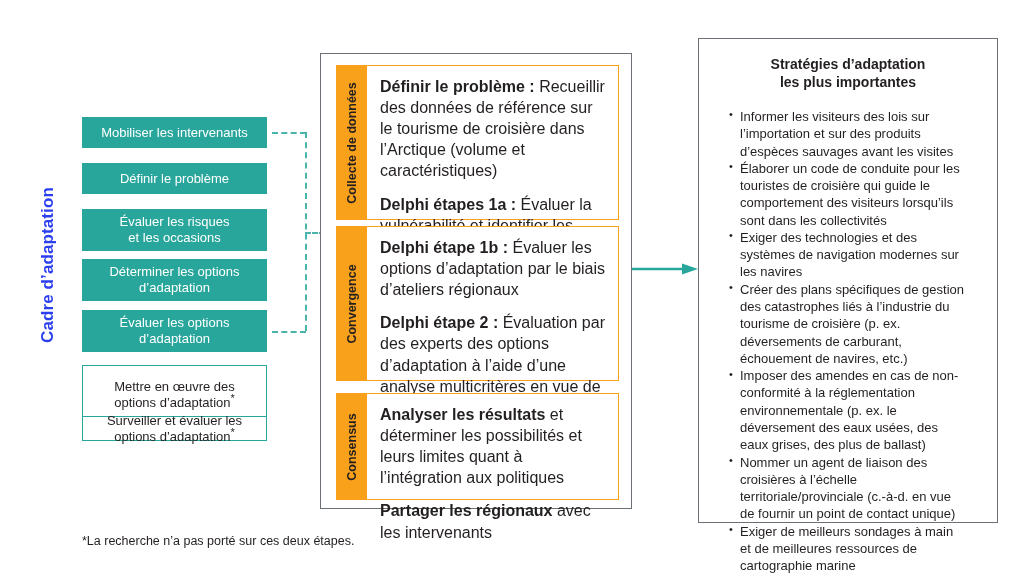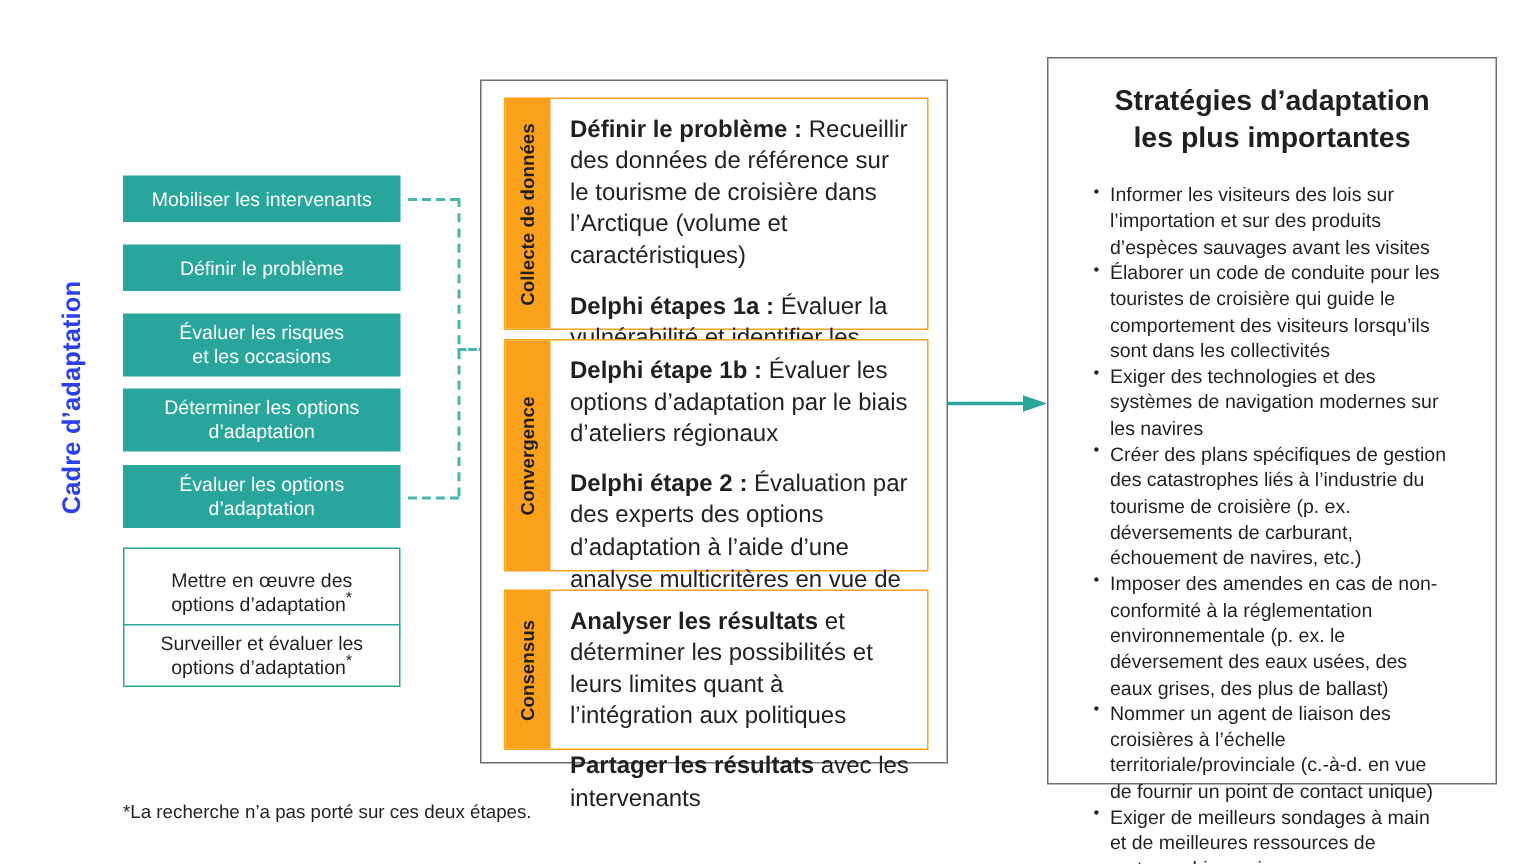--- a/index.html
+++ b/index.html
@@ -150,21 +150,21 @@
     top: 38px;
     width: 300px;
     height: 485px;
     box-sizing: border-box;
     border: 1.8px solid #6b6f76;
     background: #ffffff;
     padding: 16px 14px 10px 14px;
   }
   #right-title {
     text-align: center;
-    font-size: 19px;
+    font-size: 14px;
     font-weight: 700;
     line-height: 1.32;
     margin-bottom: 14px;
     white-space: pre-line;
   }
   #right-list {
     list-style: none;
     margin: 16px;
     padding: 0;
     font-size: 13px;
@@ -201,21 +201,21 @@
   </div>
   <div class="fw-box filled" style="top:259px;height:42px;">
     <span>Déterminer les options<br>d’adaptation</span>
   </div>
   <div class="fw-box filled" style="top:310px;height:42px;">
     <span>Évaluer les options<br>d’adaptation</span>
   </div>
   <div class="fw-box outline" style="top:365px;height:60px;">
     <span>Mettre en œuvre des<br>options d’adaptation<sup>*</sup></span>
   </div>
-  <div class="fw-box outline" style="top:416px;height:42px;align-items:center;">
+  <div class="fw-box outline" style="top:416px;height:25px;align-items:center;">
     <span>Surveiller et évaluer les<br>options d’adaptation<sup>*</sup></span>
   </div>
 
   <div class="dash-h" style="left:272px;top:132px;width:34px;"></div>
   <div class="dash-v" style="left:305px;top:132px;height:199px;"></div>
   <div class="dash-h" style="left:272px;top:331px;width:34px;"></div>
   <div class="dash-h" style="left:305px;top:232px;width:20px;"></div>
 
   <div class="footnote">*La recherche n’a pas porté sur ces deux étapes.</div>
 
@@ -240,21 +240,21 @@
         <p><b>Delphi étape 2 :</b><span> Évaluation par des experts des options d’adaptation à l’aide d’une analyse multicritères en vue de déterminer la viabilité et prioriser les options</span></p>
       </div>
     </div>
 
     <div class="stage-block" style="top:339px;height:107px;">
       <div class="stage-tab">
         <span>Consensus</span>
       </div>
       <div class="stage-body">
         <p><b>Analyser les résultats</b><span> et déterminer les possibilités et leurs limites quant à l’intégration aux politiques</span></p>
-        <p><b>Partager les résultats</b><span> avec les intervenants</span></p>
+        <p><b>Partager les régionaux</b><span> avec les intervenants</span></p>
       </div>
     </div>
 
   </div>
 
   <svg id="flow-arrow" viewBox="0 0 66 12">
     <line x1="0" y1="6" x2="54" y2="6" stroke="#29a69b" stroke-width="2.4"></line>
     <polygon points="50,0.5 66,6 50,11.5" fill="#29a69b"></polygon>
   </svg>
 

